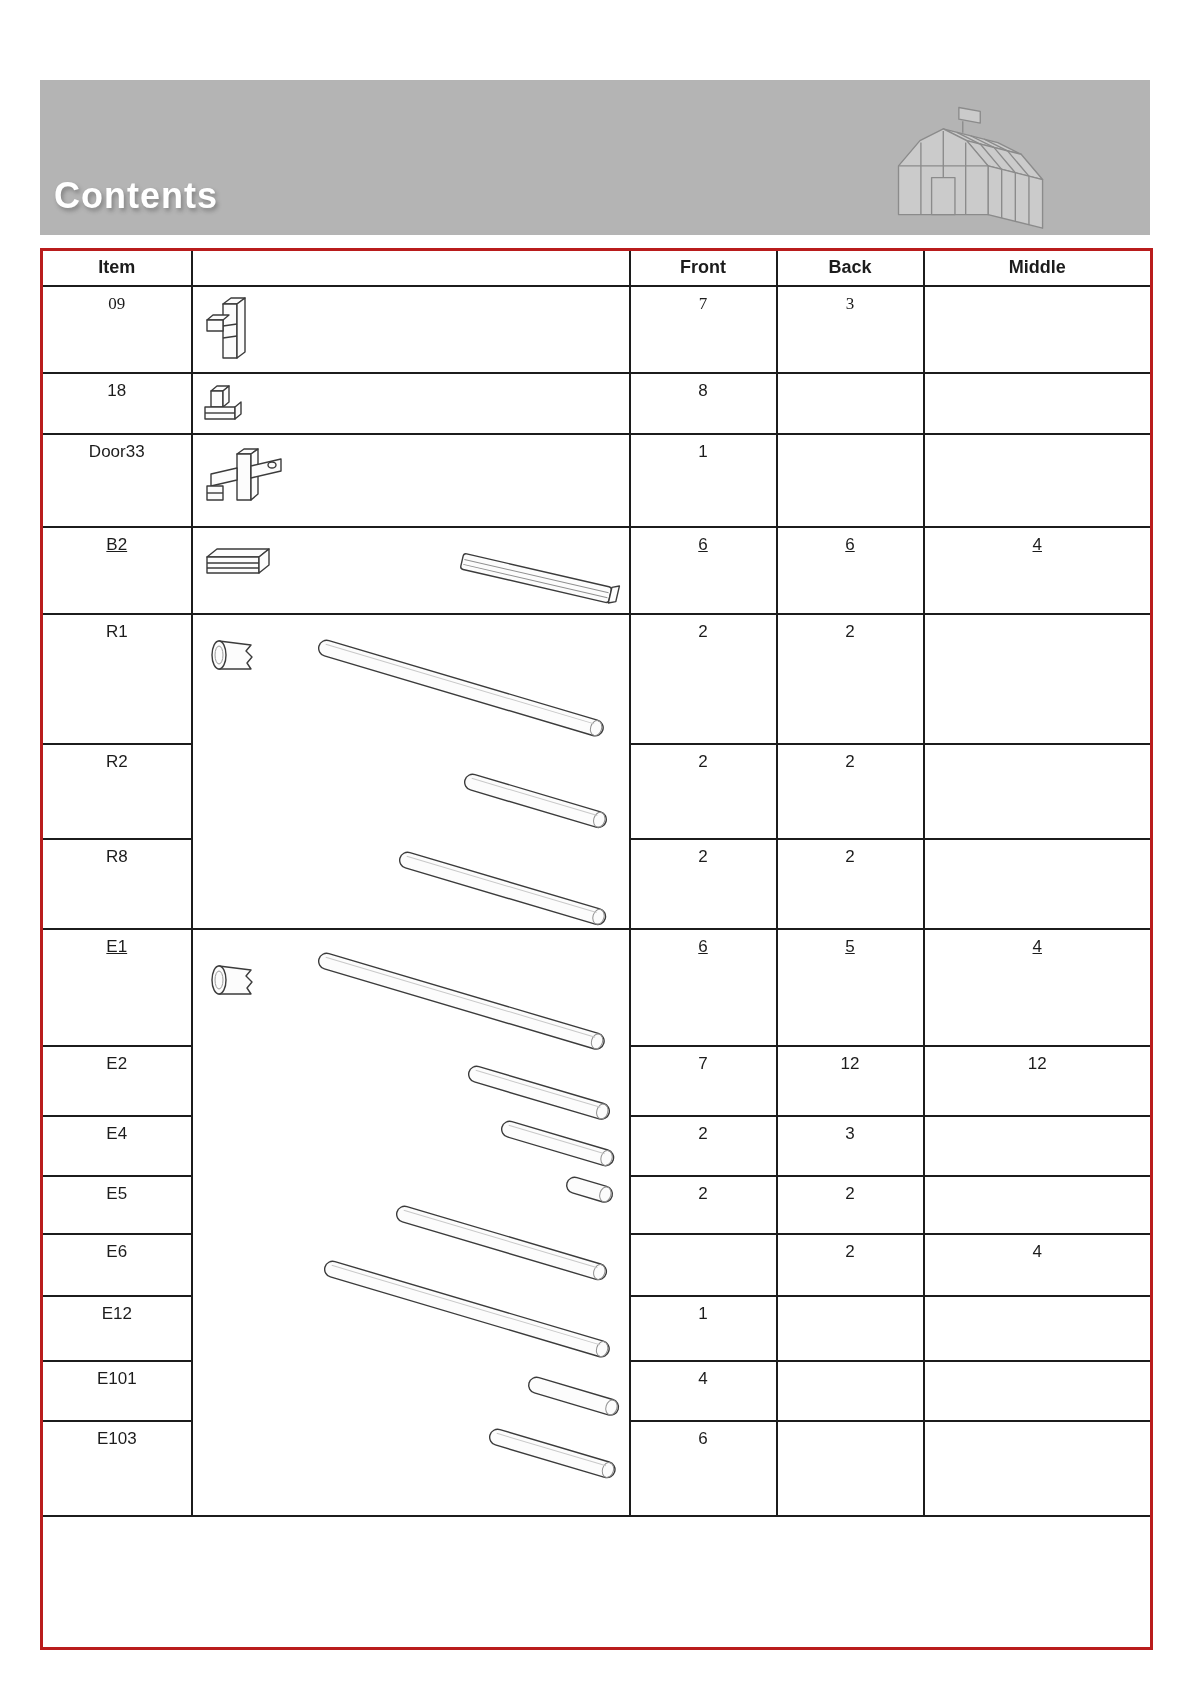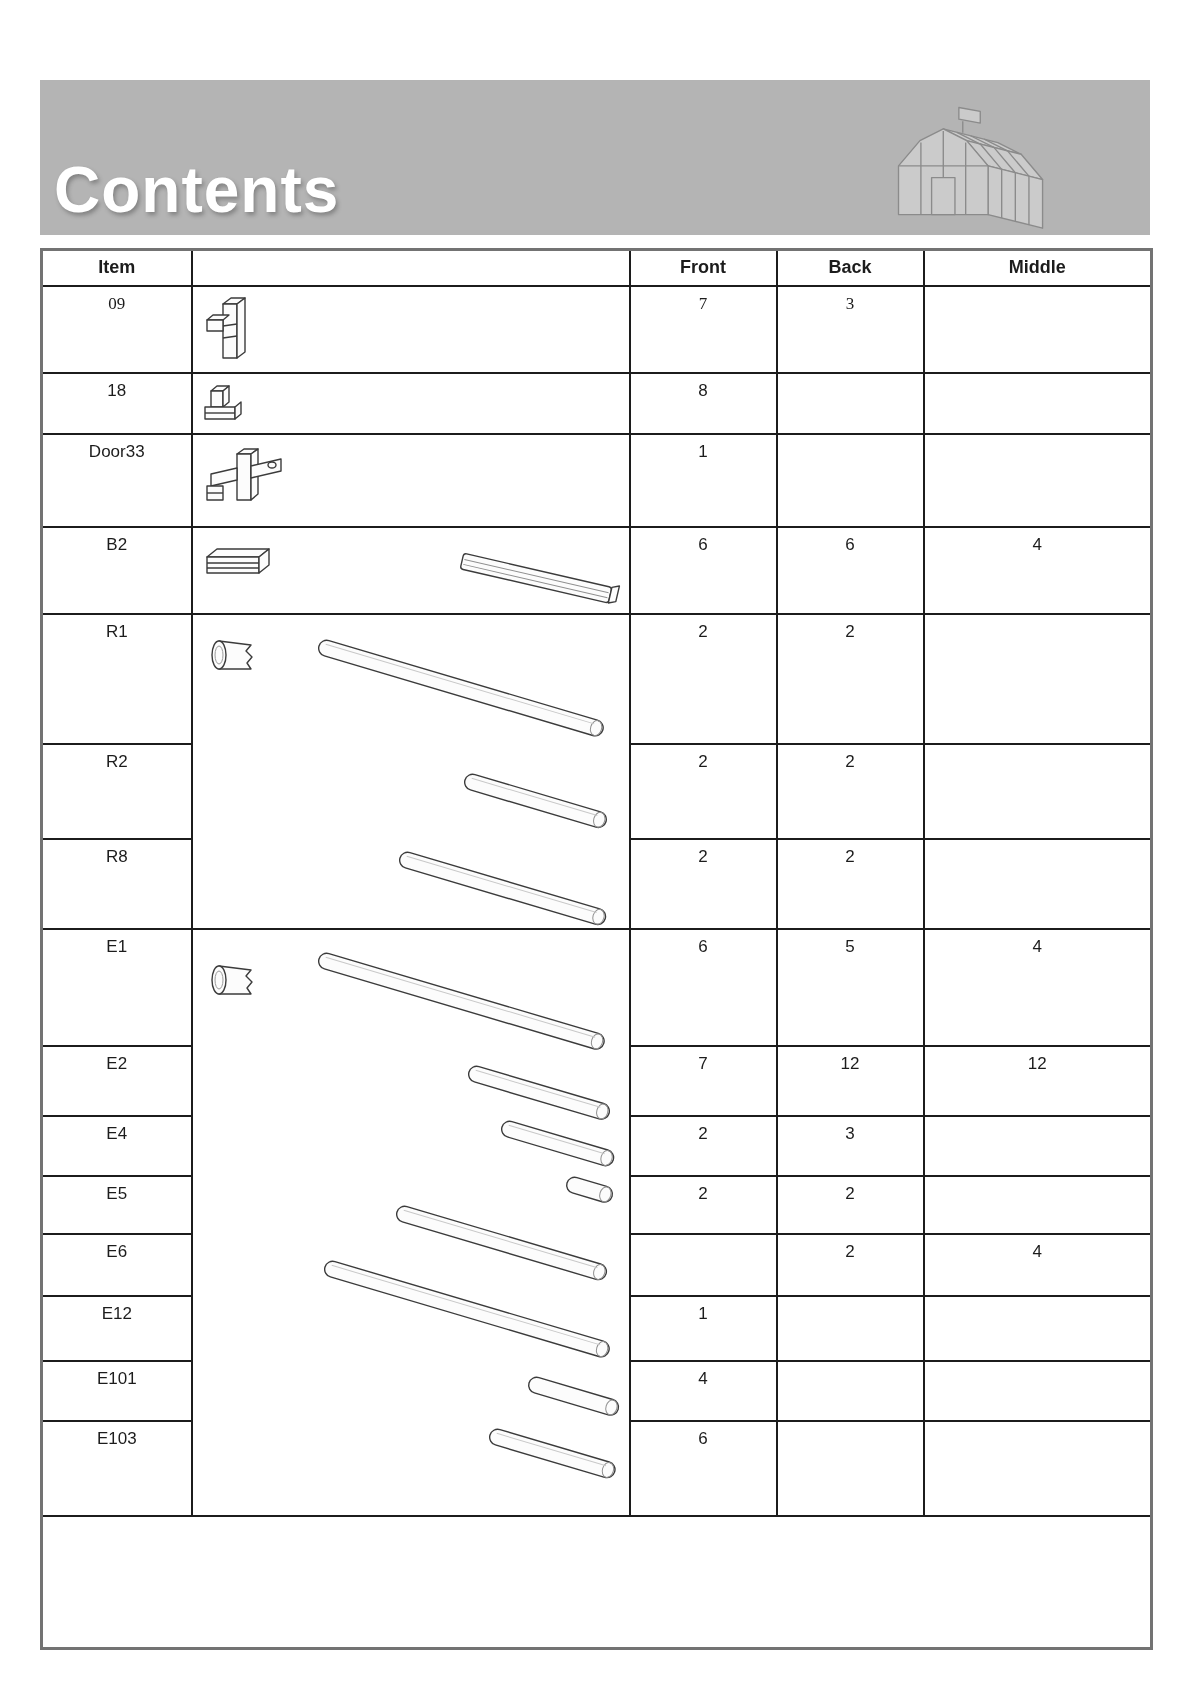--- a/index.html
+++ b/index.html
@@ -5,52 +5,52 @@
   html,body { margin:0; padding:0; background:#ffffff; }
   .page {
     position:relative; width:1192px; height:1685px; background:#ffffff;
     font-family:"Liberation Sans", sans-serif; color:#1c1c1c; overflow:hidden;
   }
   .banner {
     position:absolute; left:40px; top:80px; width:1110px; height:155px;
     background:#b4b4b4;
   }
   .banner-title {
-    position:absolute; left:14px; bottom:8px;
-    font-size:64px; font-weight:700; letter-spacing:1px; color:#ffffff;
+    position:absolute; left:14px; bottom:18px;
+    font-size:36px; font-weight:700; letter-spacing:1px; color:#ffffff;
     text-shadow: 2px 3px 4px rgba(40,40,40,0.35);
   }
   .gh-icon { position:absolute; right:92px; top:10px; }
 
   table.parts-table {
     position:absolute; left:40px; top:248px; width:1110px;
     border-collapse:collapse; table-layout:fixed;
-    border:3px solid #737373;
+    border:3px solid #b91c1c;
   }
   table.parts-table th, table.parts-table td {
     border:2px solid #1c1c1c; box-sizing:border-box;
     vertical-align:top; text-align:center;
     font-size:17px; padding:7px 4px 0 4px;
   }
   table.parts-table th {
     font-size:18px; font-weight:700; vertical-align:middle; padding:0;
   }
   td.illu { padding:0; text-align:left; vertical-align:top; }
   td.illu svg { display:block; }
   td.footer-cell { padding:0; }
 
   tr.r-head  { height:36px; }
   tr.r-09    { height:84px;font-family:Liberation Serif, serif; }
   tr.r-18    { height:58px; }
   tr.r-door33{ height:90px; }
-  tr.r-b2    { height:84px; }
+  tr.r-b2    { height:84px;text-decoration:underline; }
   tr.r-r1    { height:130px; }
   tr.r-r2    { height:95px; }
   tr.r-r8    { height:90px; }
-  tr.r-e1    { height:117px; }
+  tr.r-e1    { height:117px;text-decoration:underline; }
   tr.r-e2    { height:70px; }
   tr.r-e4    { height:60px; }
   tr.r-e5    { height:58px; }
   tr.r-e6    { height:62px; }
   tr.r-e12   { height:65px; }
   tr.r-e101  { height:60px; }
   tr.r-e103  { height:95px; }
   tr.r-foot  { height:133px; }
 
   .part-stroke { fill:#fcfcfc; stroke:#3b3b3b; stroke-width:1.4; stroke-linejoin:round; }

